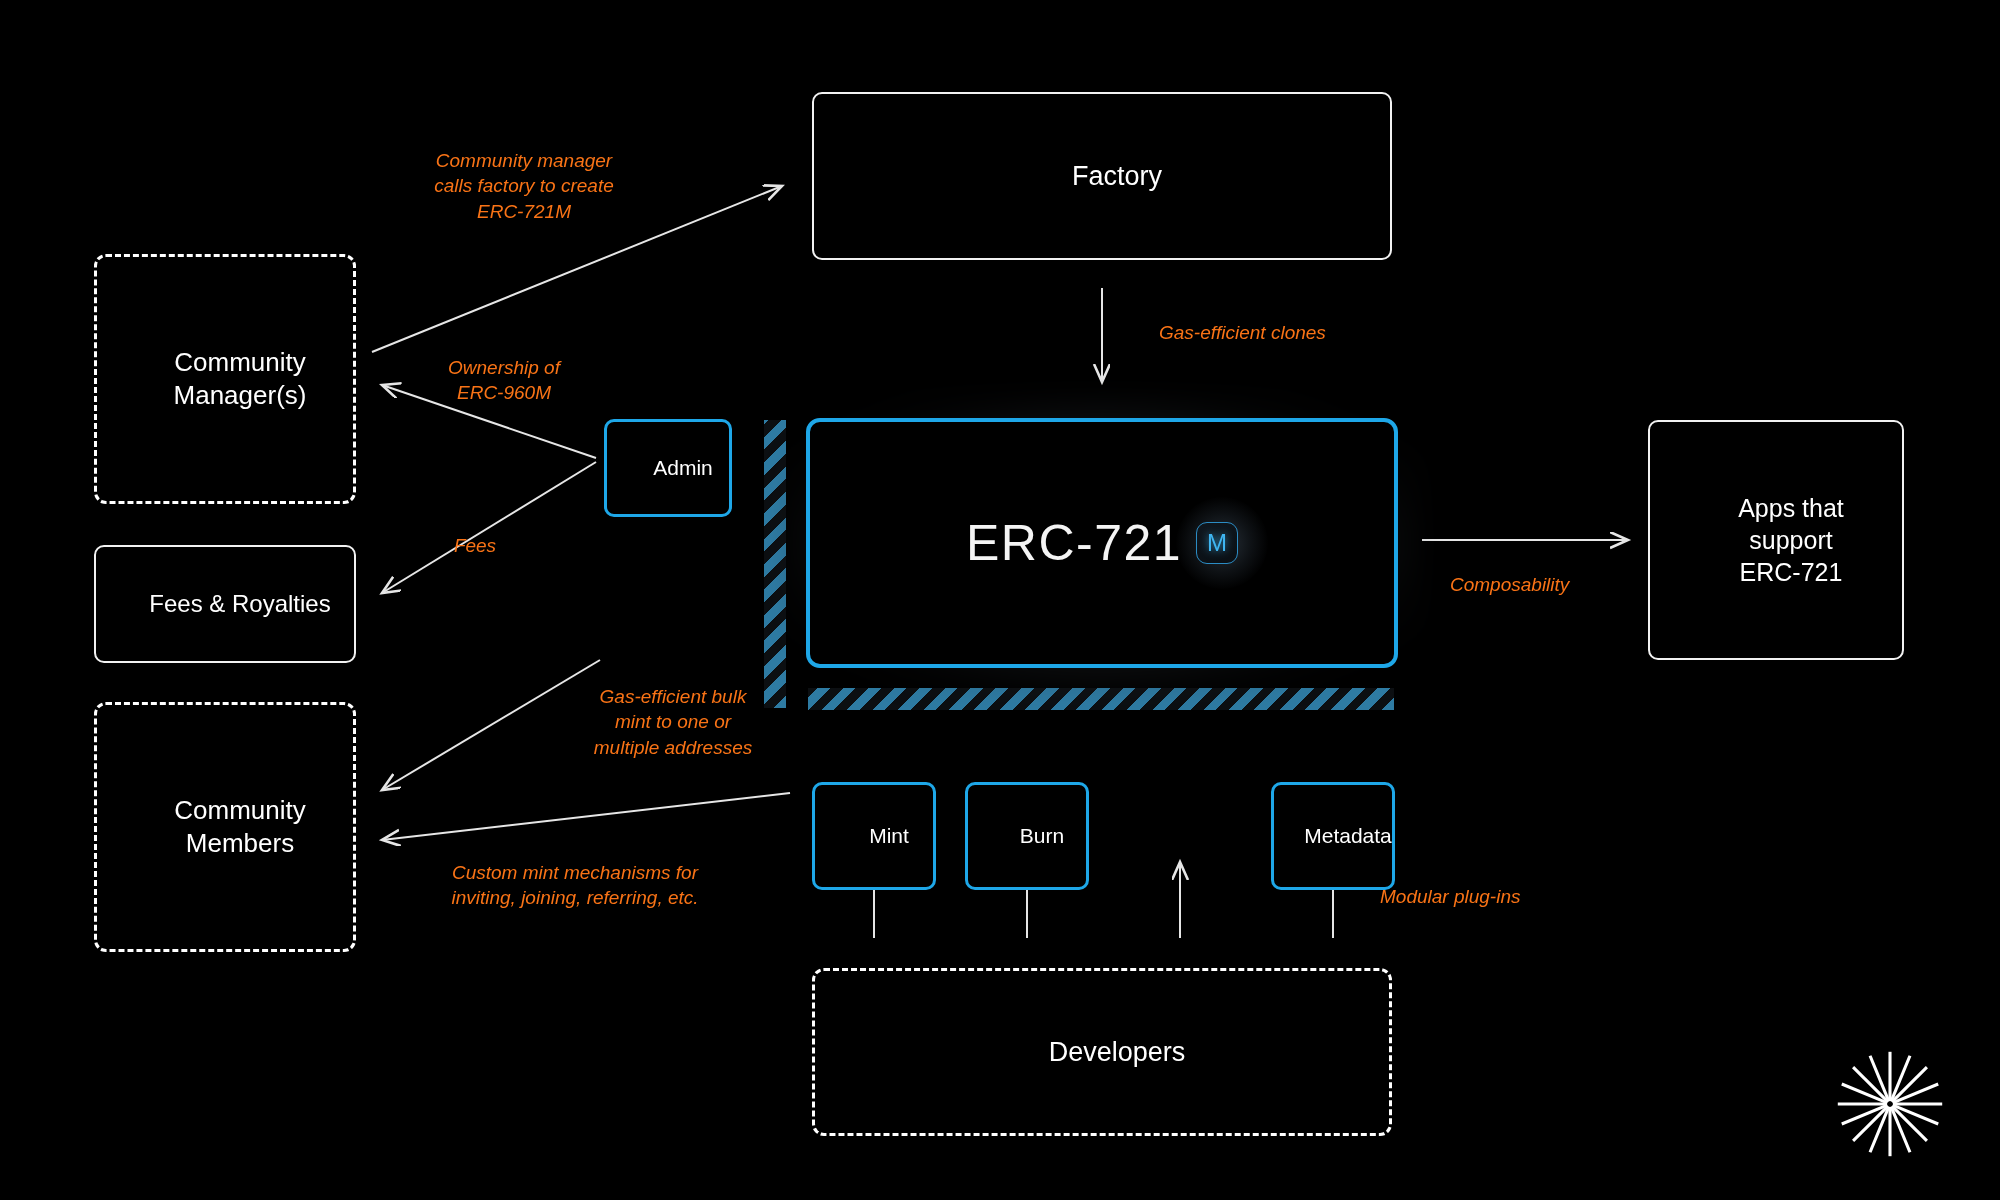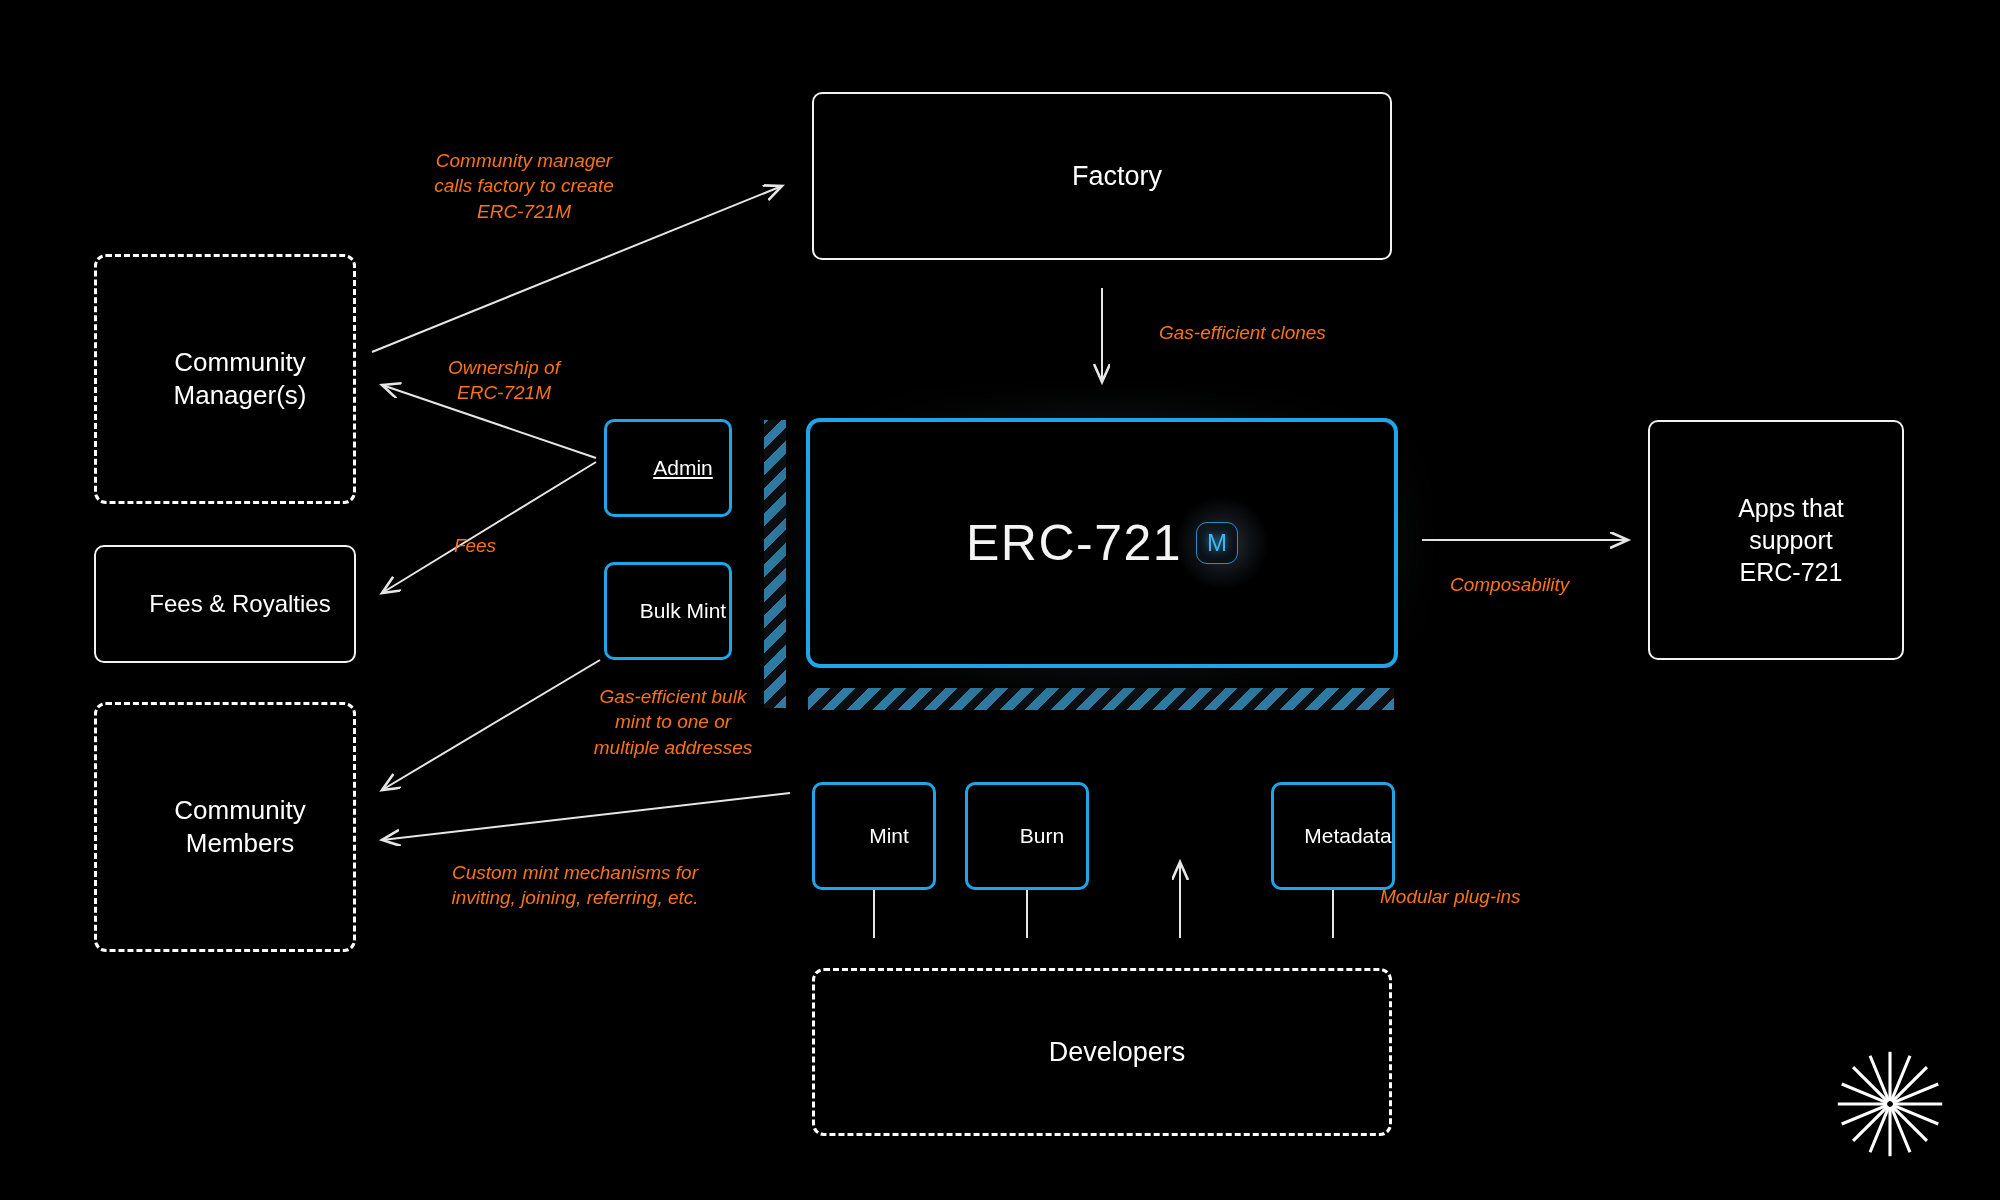--- a/index.html
+++ b/index.html
@@ -50,21 +50,21 @@
   }
 
   
   #factory-box   { left: 812px;  top: 92px;   width: 580px;  height: 168px; font-size: 27px; }
   #apps-box      { left: 1648px; top: 420px;  width: 256px;  height: 240px; font-size: 25px; }
   #cm-box        { left: 94px;   top: 254px;  width: 262px;  height: 250px; font-size: 26px; }
   #fees-box      { left: 94px;   top: 545px;  width: 262px;  height: 118px; font-size: 24px; }
   #members-box   { left: 94px;   top: 702px;  width: 262px;  height: 250px; font-size: 26px; }
   #devs-box      { left: 812px;  top: 968px;  width: 580px;  height: 168px; font-size: 27px; }
 
-  #admin-box     { left: 604px;  top: 419px;  width: 128px;  height: 98px;  font-size: 21px; text-decoration: underline; }
+  #admin-box     { left: 604px;  top: 419px;  width: 128px;  height: 98px;  font-size: 21px; }
   #bulkmint-box  { left: 604px;  top: 562px;  width: 128px;  height: 98px;  font-size: 21px; }
 
   .plugin-box    { width: 124px; height: 108px; font-size: 21px; top: 782px; }
   #plugin-0 { left: 812px; }
   #plugin-1 { left: 965px; }
   #plugin-2 { left: 1118px; }
   #plugin-3 { left: 1271px; }
 
   
   #erc-wrap {
@@ -229,21 +229,20 @@
 
   <div class="box box-solid" id="fees-box">Fees &amp; Royalties</div>
 
   <div class="box box-dashed" id="members-box">Community
 Members</div>
 
   <div class="box box-dashed" id="devs-box">Developers</div>
 
   <div class="box box-accent" id="admin-box">Admin</div>
 
-  <div class="box box-accent" id="bulkmint-box">Bulk Mint</div>
 
   <div class="box box-accent plugin-box" id="plugin-0">Mint</div>
   <div class="box box-accent plugin-box" id="plugin-1">Burn</div>
   <div class="box box-accent plugin-box" id="plugin-3">Metadata</div>
 
   <div id="hatch-vert"></div>
   <div id="hatch-horz"></div>
 
   <div id="erc-wrap">
     <div id="erc-glow"></div>
@@ -253,21 +252,21 @@
         <span id="m-glow"></span>
         <span id="m-badge">M</span>
       </div>
     </div>
   </div>
 
   <div class="label" id="lbl-cm-factory">Community manager
 calls factory to create
 ERC-721M</div>
   <div class="label" id="lbl-ownership">Ownership of
-ERC-721M</div>
+ERC-960M</div>
   <div class="label" id="lbl-fees">Fees</div>
   <div class="label" id="lbl-bulkmint">Gas-efficient bulk
 mint to one or
 multiple addresses</div>
   <div class="label" id="lbl-custommint">Custom mint mechanisms for
 inviting, joining, referring, etc.</div>
   <div class="label" id="lbl-clones">Gas-efficient clones</div>
   <div class="label" id="lbl-composability">Composability</div>
   <div class="label" id="lbl-modular">Modular plug-ins</div>
 

